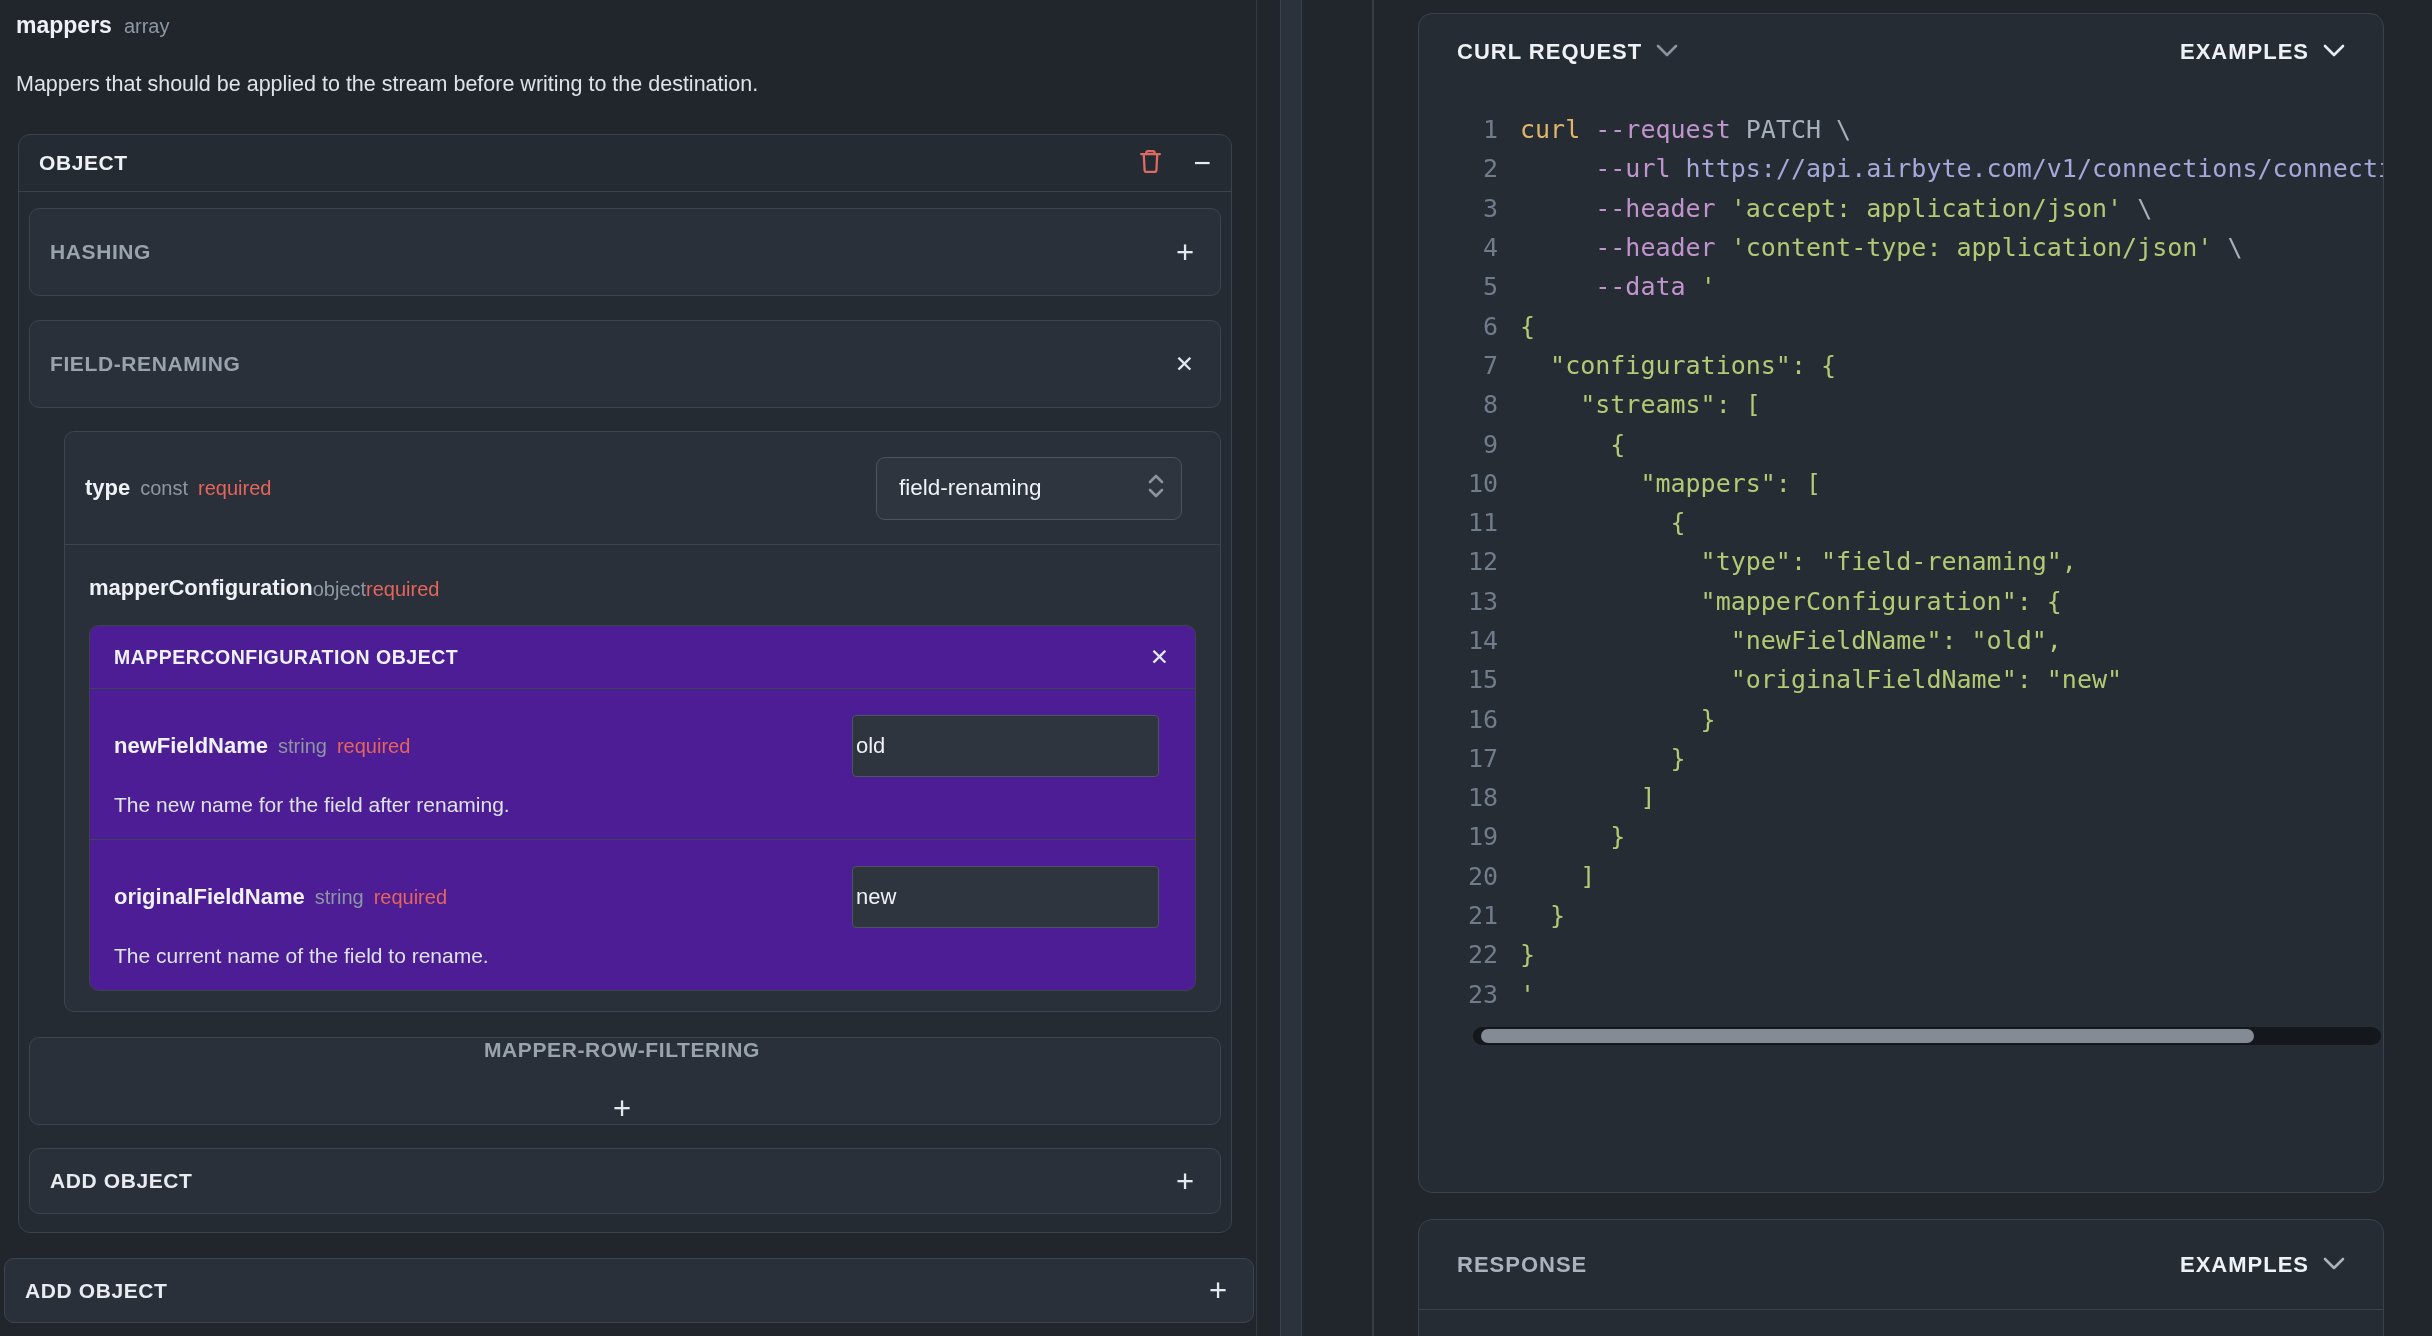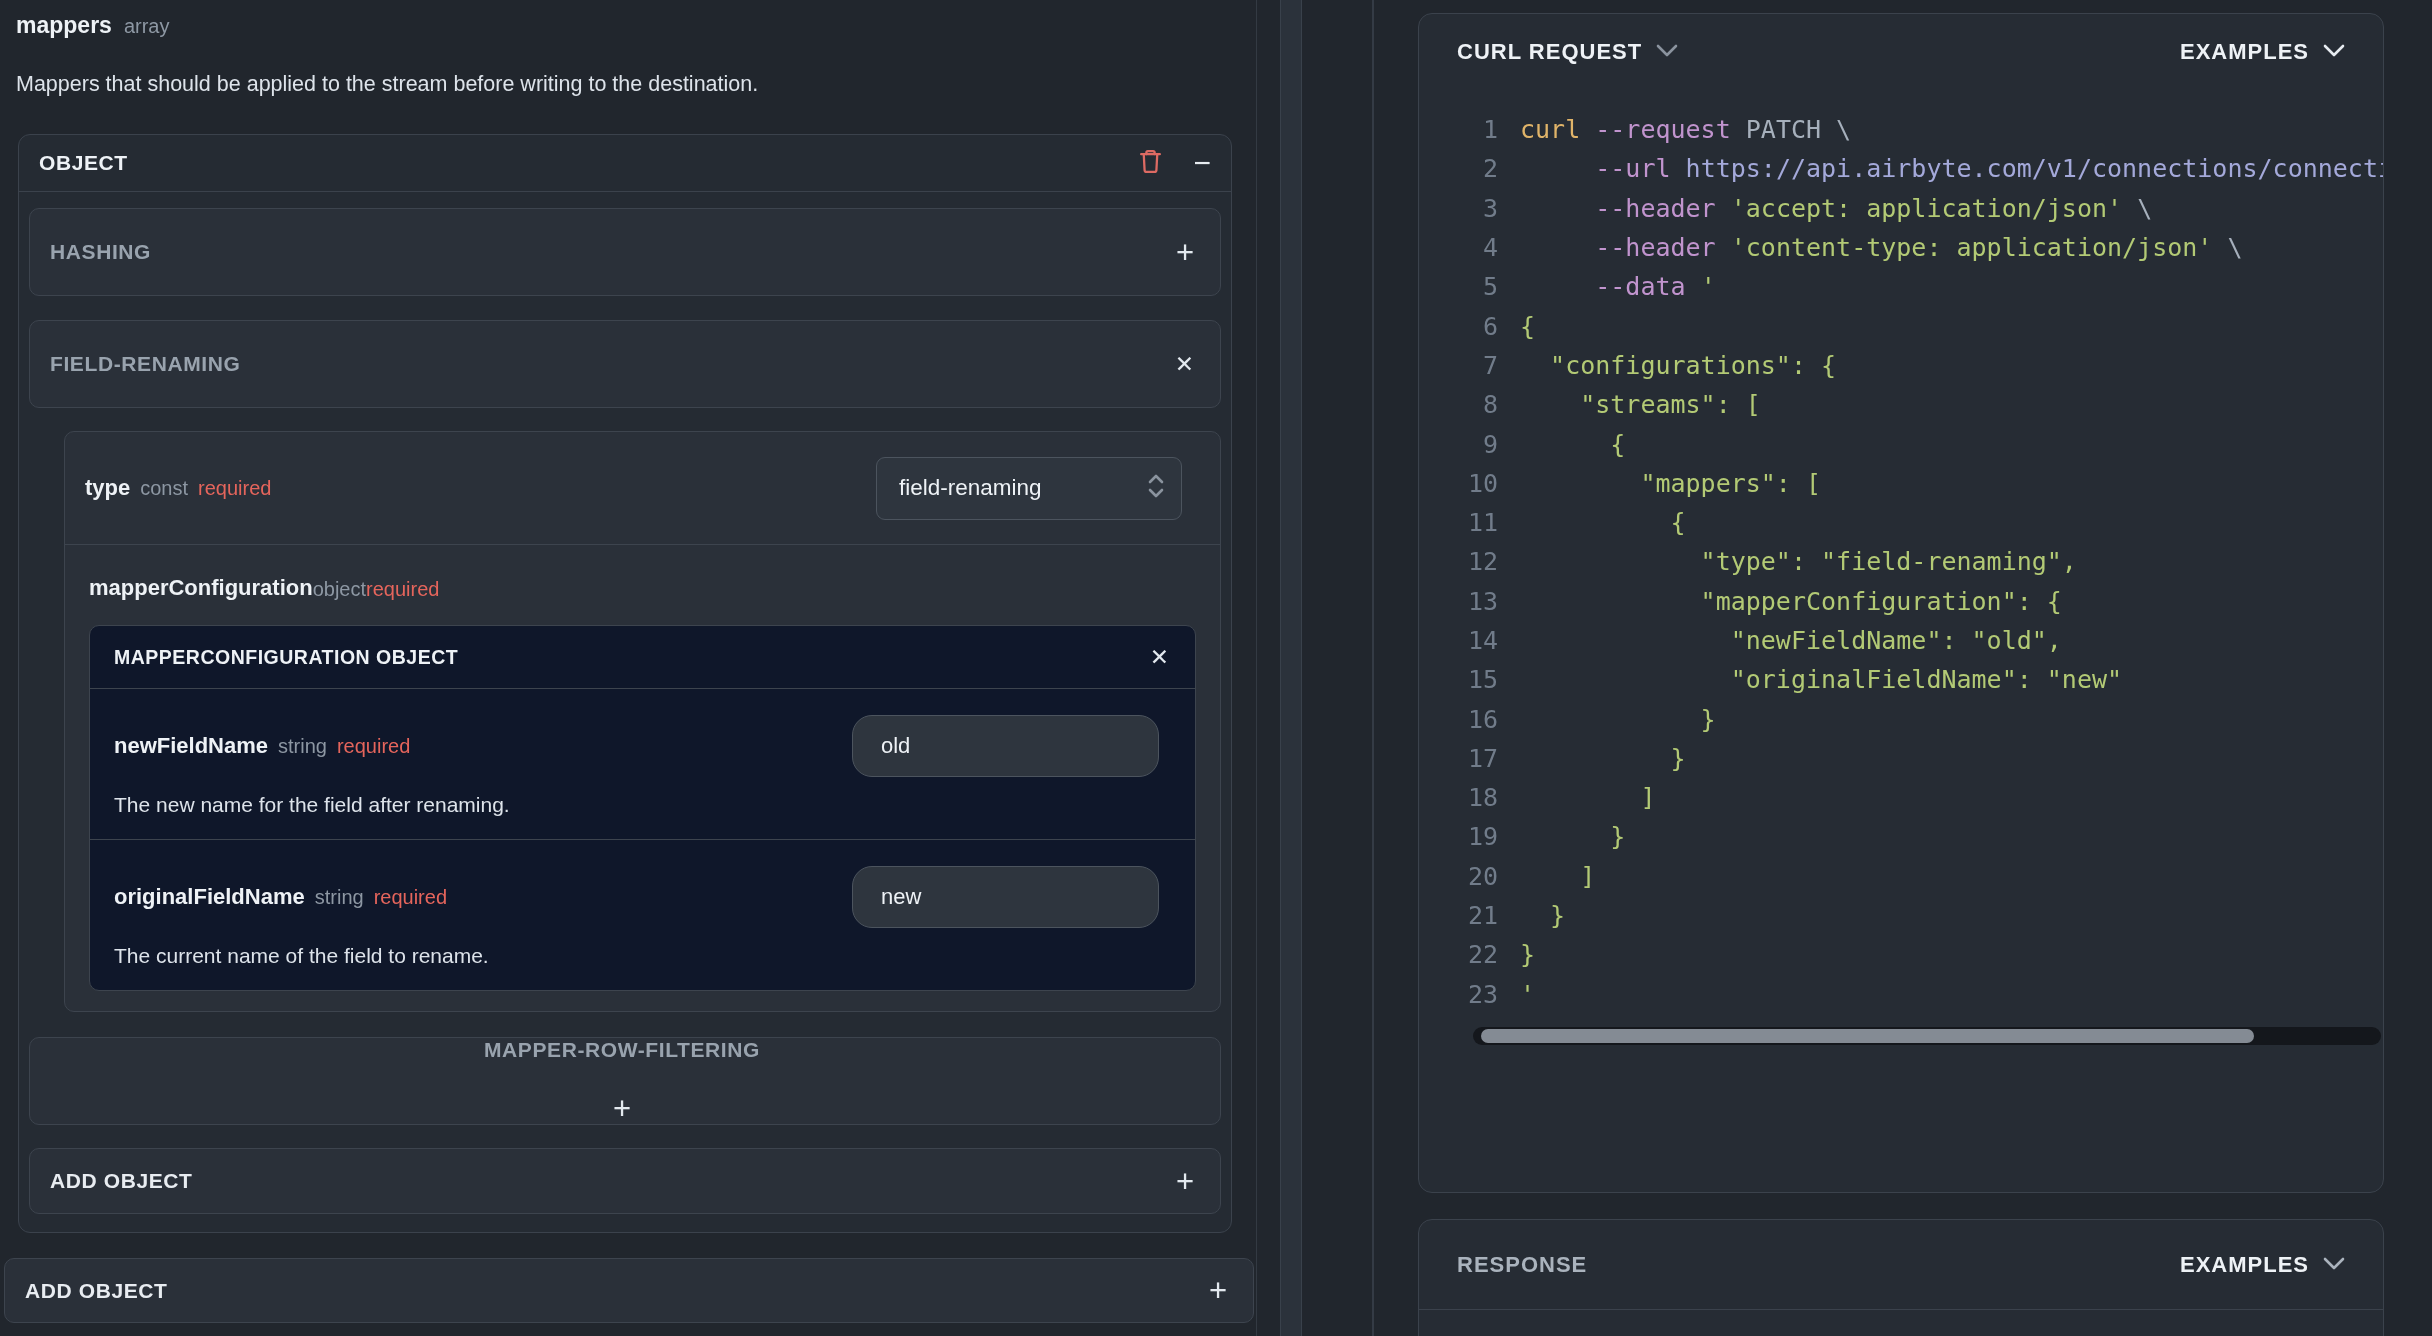--- a/index.html
+++ b/index.html
@@ -54,28 +54,28 @@
   .type-row{height:113px;border-bottom:1.5px solid var(--box-border);display:flex;align-items:center;justify-content:space-between;padding:0 38px 0 20px;}
   .field-label{display:flex;align-items:baseline;gap:10px;}
   .fl-name{font-size:22px;font-weight:700;color:var(--text);}
   .fl-kind{font-size:20px;color:var(--muted2);}
   .fl-req{font-size:20px;color:var(--red);}
   .select{width:306px;height:63px;background:var(--input-bg);border:1.5px solid var(--input-border);border-radius:9px;
     display:flex;align-items:center;padding:0 14px 0 22px;cursor:pointer;}
   .select-value{flex:1;font-size:22.5px;color:var(--text);}
 
   .mc-label{margin:26px 24px 0 24px;height:30px;display:flex;align-items:flex-end;gap:0;}
-  .mc-box{margin:24px 24px 0 24px;background:#0f172a;border:1.5px solid var(--box-border);border-radius:10px;overflow:hidden;}
+  .mc-box{margin:24px 24px 0 24px;background:#4c1d95;border:1.5px solid var(--box-border);border-radius:10px;overflow:hidden;}
   .mc-header{height:63px;border-bottom:1.5px solid var(--box-border);display:flex;align-items:center;justify-content:space-between;padding:0 26px 0 24px;}
   .mc-title{font-size:19.5px;font-weight:700;letter-spacing:.5px;color:var(--text);}
   .mc-row{padding:26px 36px 22px 24px;}
   .mc-row + .mc-row{border-top:1.5px solid var(--box-border);}
   .field-top{display:flex;align-items:center;justify-content:space-between;}
-  .text-input{width:307px;height:62px;background:var(--input-bg);border:1.5px solid var(--input-border);border-radius:20px;
-    color:var(--text);font-size:22px;font-family:"Liberation Sans",sans-serif;padding:0 28px;outline:none;}
+  .text-input{width:307px;height:62px;background:var(--input-bg);border:1.5px solid var(--input-border);border-radius:4px;
+    color:var(--text);font-size:22px;font-family:"Liberation Sans",sans-serif;padding:0 3px;outline:none;}
   .field-desc{margin-top:16px;font-size:21px;color:var(--desc);}
 
   .root-add{position:absolute;left:4px;top:1258px;width:1250px;height:65px;border-radius:10px;}
 
   
   .left-scrollbar{position:absolute;left:1280px;top:0;width:22px;height:1336px;background:#2b323b;
     border-left:1px solid #39414b;border-right:1px solid #39414b;cursor:pointer;}
   .pane-divider{position:absolute;left:1372px;top:0;width:2px;height:1336px;background:#343b45;}
 
   

